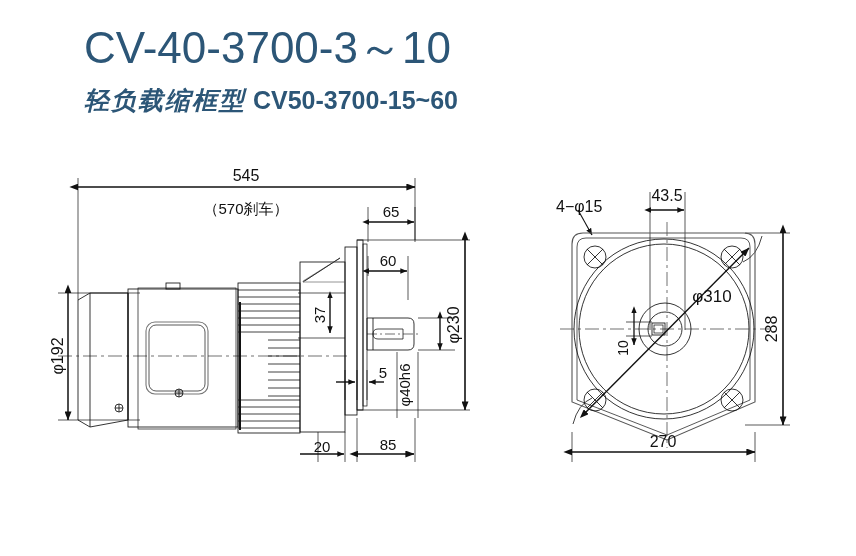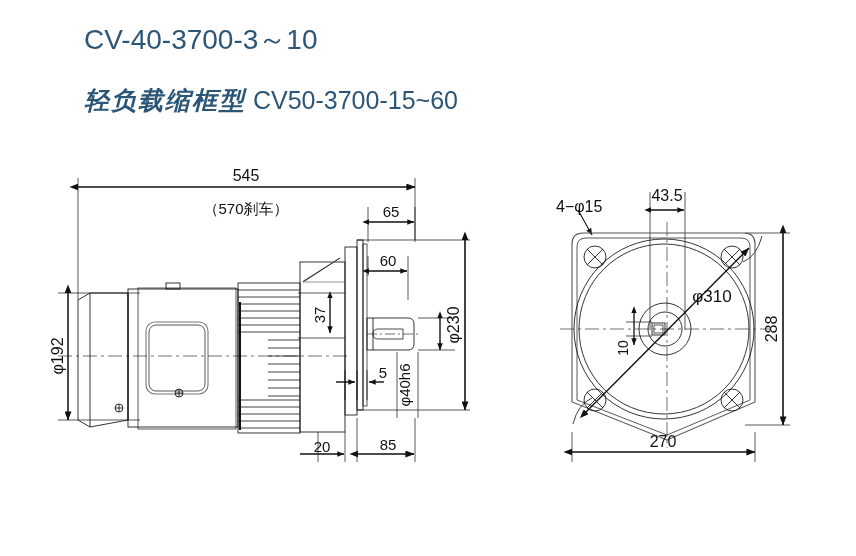--- a/index.html
+++ b/index.html
@@ -6,30 +6,30 @@
   body{
     width:856px;height:556px;background:#ffffff;
     font-family:"Liberation Sans","DejaVu Sans",sans-serif;
     overflow:hidden;position:relative;
   }
   #sheet{position:absolute;left:0;top:0;width:856px;height:556px;}
 
   .title-block{position:absolute;left:0;top:0;width:856px;}
   .main-title{
     position:absolute;left:84px;top:26px;
-    font-size:28px;font-weight:400;letter-spacing:0px;
+    font-size:44px;font-weight:400;letter-spacing:0px;
     color:#2c5677;white-space:nowrap;line-height:1;
   }
   .sub-title{
     position:absolute;left:84px;top:88px;
     font-size:25px;font-weight:400;color:#2c5677;
     white-space:nowrap;line-height:1;
   }
   .sub-cn{font-weight:700;letter-spacing:2px;font-style:italic;}
-  .sub-en{font-weight:400;letter-spacing:0px;}
+  .sub-en{font-weight:700;letter-spacing:0px;}
 
   svg.draw{position:absolute;left:0;top:0;width:856px;height:556px;}
   svg text{font-family:"Liberation Sans","DejaVu Sans",sans-serif;fill:#111;}
 </style>
 </head>
 <body>
 
 <div id="sheet">
 
   <div class="title-block">

